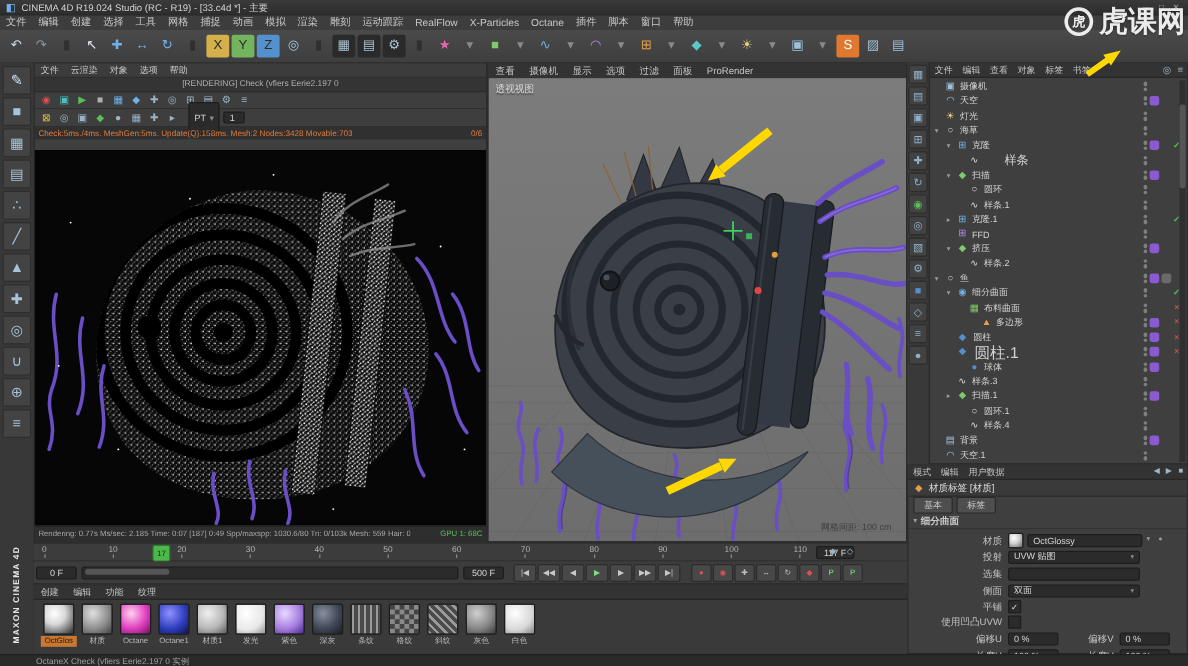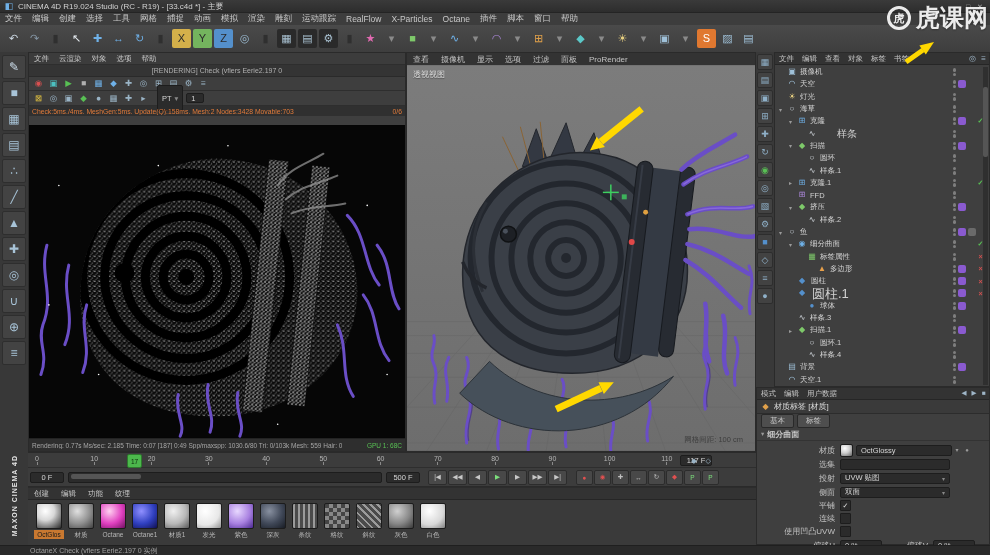--- a/index.html
+++ b/index.html
@@ -718,21 +718,21 @@
             <i class="vdot" style="width:3.5px;height:3.5px"></i>
           </span>
           <span class="tag"></span>
           <span class="tag"></span>
           <span style="width: 9px; text-align: center; font-size: 7px; font-weight: bold; color: rgb(88, 192, 84);">✓</span>
         </div>
 
         <div class="row" style="padding-left: 24px;">
           <span style="width:8px;font-size:6px;color:#9a9a9a"></span>
           <span class="ico" style="width: 10px; height: 10px; font-size: 8px; color: rgb(126, 201, 106);">▦</span>
-          <span class="lbl" style="margin-left:3px;font-size:7.5px;color:#d2d2d2;flex:1">标签属性</span>
+          <span class="lbl" style="margin-left:3px;font-size:7.5px;color:#d2d2d2;flex:1">布料曲面</span>
           <span style="display:flex;flex-direction:column;gap:1px;margin-left:3px">
             <i class="vdot" style="width:3.5px;height:3.5px"></i>
             <i class="vdot" style="width:3.5px;height:3.5px"></i>
           </span>
           <span class="tag"></span>
           <span class="tag"></span>
           <span style="width: 9px; text-align: center; font-size: 7px; font-weight: bold; color: rgb(208, 80, 80);">×</span>
         </div>
 
         <div class="row" style="padding-left: 34px;">
@@ -906,47 +906,43 @@
     </div>
     <div style="padding-top:2px">
       <div class="f" style="height:14px">
         <span class="alabel">材质</span>
         <span style="width:11px;height:11px;border:1px solid #1c1c1c;border-radius:2px;background:radial-gradient(circle at 35% 30%,#fff,#d0d0d0 45%,#606060);margin-right:3px"></span>
         <span class="fld" style="width:96px">OctGlossy</span>
         <span class="ico" style="width:10px;height:11px;font-size:6px;color:#999">▾</span>
         <span class="ico" style="width:10px;height:11px;font-size:6px;color:#999">●</span>
       </div>
       <div class="f" style="height:14px">
-        <span class="alabel">选集</span>
-        <span class="fld" style="width:110px"></span>
-      </div>
-      <div class="f" style="height:14px">
         <span class="alabel">投射</span>
         <span class="fld" style="width:110px;justify-content:space-between">
           <span>UVW 贴图</span>
             <span style="color:#888;font-size:6px">▾</span>
         </span>
+      </div>
+      <div class="f" style="height:14px">
+        <span class="alabel">选集</span>
+        <span class="fld" style="width:110px"></span>
       </div>
       <div class="f" style="height:14px">
         <span class="alabel">侧面</span>
         <span class="fld" style="width:110px;justify-content:space-between">
           <span>双面</span>
             <span style="color:#888;font-size:6px">▾</span>
         </span>
       </div>
 
         <div class="f" style="height:13px">
           <span class="alabel">平铺</span>
           <span class="chk">✓</span>
         </div>
 
-        <div class="f" style="height:13px">
-          <span class="alabel">连续</span>
-          <span class="chk"></span>
-        </div>
 
         <div class="f" style="height:13px">
           <span class="alabel">使用凹凸UVW</span>
           <span class="chk"></span>
         </div>
 
         <div class="f" style="height:14px">
           <span class="alabel">偏移U</span>
           <span class="fld" style="width:42px">0 %</span>
           <span style="width:46px;text-align:right;margin-right:5px;color:#c2c2c2;font-size:8px">偏移V</span>

